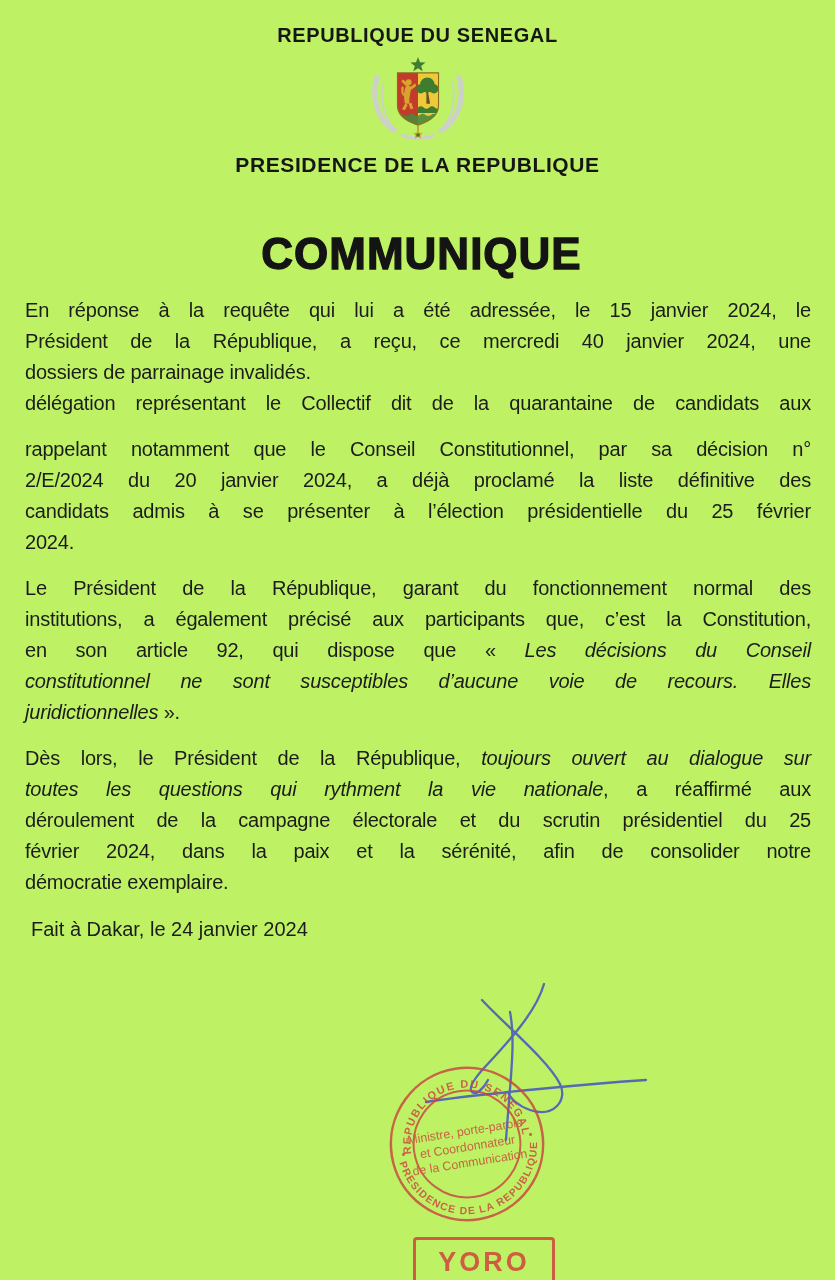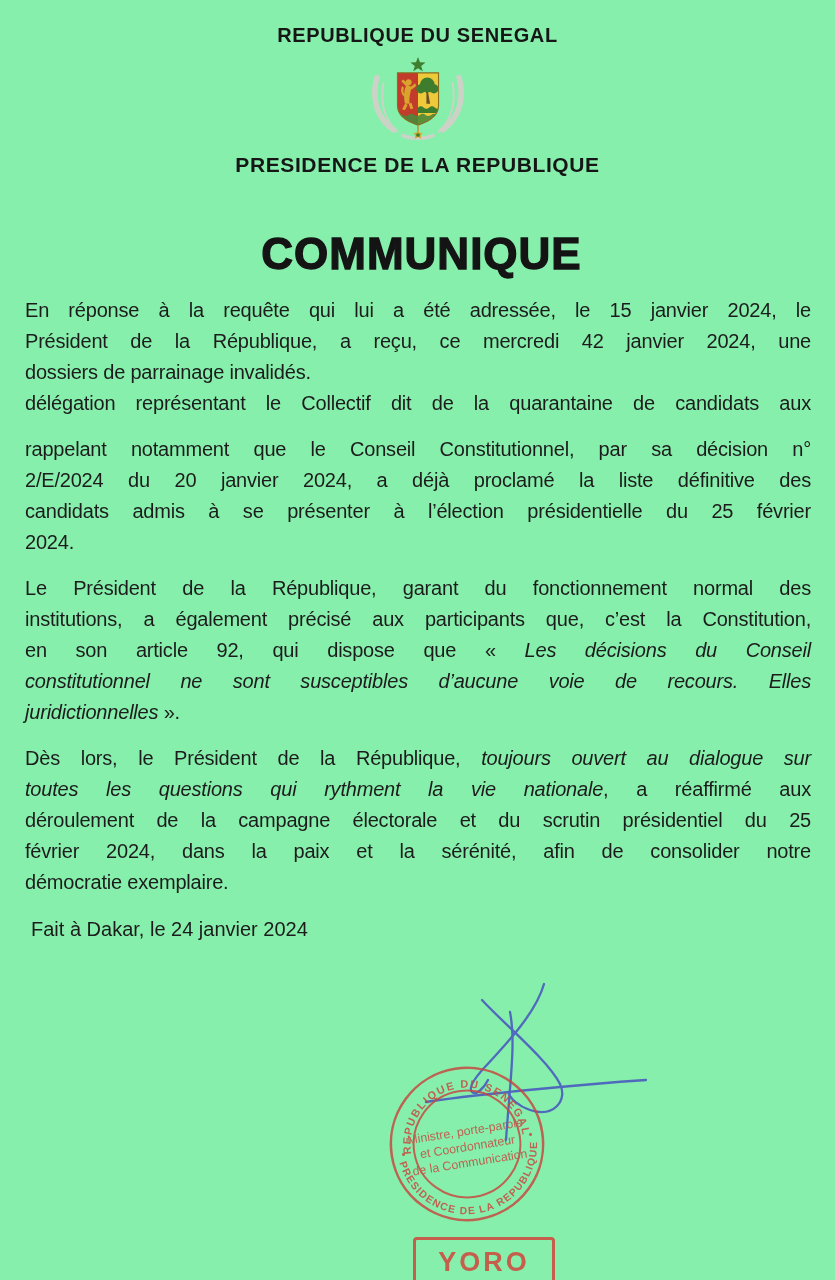--- a/index.html
+++ b/index.html
@@ -1,19 +1,19 @@
 <!DOCTYPE html>
 <html><head>
 <meta charset="utf-8">
 <style>
   html,body { margin:0; padding:0; background:#ffffff; }
   .page {
     position: relative;
     width: 835px; height: 1280px;
-    background: #86efac;
+    background: #bef264;
     overflow: hidden;
     font-family: "Liberation Sans", sans-serif;
     color: #1b1b1b;
   }
   .doc-head { text-align: center; }
   .head-country {
     padding-top: 24px;
     font-size: 20px; font-weight: bold; letter-spacing: .6px;
     color: #161616;
   }
@@ -132,21 +132,21 @@
     </div>
 
     <div class="head-institution">PRESIDENCE DE LA REPUBLIQUE</div>
   </div>
 
   <div class="doc-title">COMMUNIQUE</div>
 
   <div class="body-text">
       <div class="para">
         <div class="line"><span>En réponse à la requête qui lui a été adressée, le 15 janvier 2024, le</span></div>
-        <div class="line"><span>Président de la République, a reçu, ce mercredi 42 janvier 2024, une</span></div>
+        <div class="line"><span>Président de la République, a reçu, ce mercredi 40 janvier 2024, une</span></div>
         <div class="line last"><span>dossiers de parrainage invalidés.</span></div>
         <div class="line"><span>délégation représentant le Collectif dit de la quarantaine de candidats aux</span></div>
       </div>
       <div class="para">
         <div class="line"><span>rappelant notamment que le Conseil Constitutionnel, par sa décision n°</span></div>
         <div class="line"><span>2/E/2024 du 20 janvier 2024, a déjà proclamé la liste définitive des</span></div>
         <div class="line"><span>candidats admis à se présenter à l’élection présidentielle du 25 février</span></div>
         <div class="line last"><span>2024.</span></div>
       </div>
       <div class="para">

